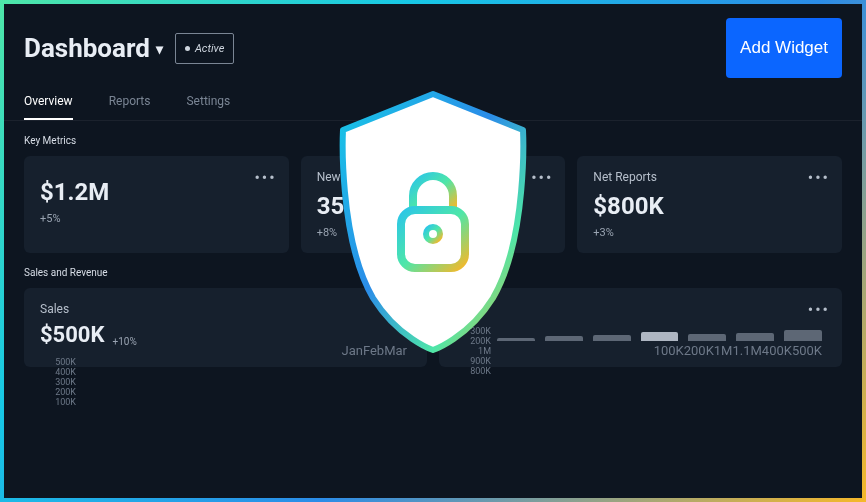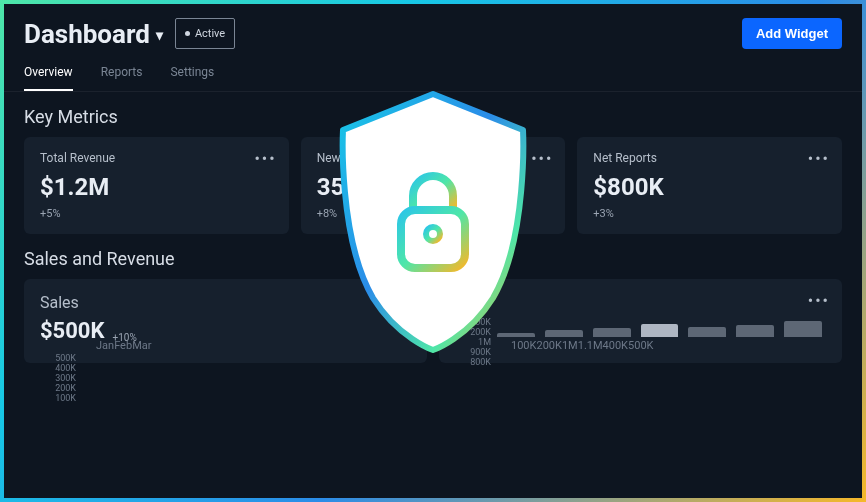--- a/index.html
+++ b/index.html
@@ -18,55 +18,55 @@
   }
   .header {
     display: flex; align-items: center; justify-content: space-between;
     padding: 14px 20px 8px 20px;
   }
   .title-wrap { display: flex; align-items: center; gap: 12px; }
   .title { font-size: 26px; font-weight: 700; display: flex; align-items: center; gap: 6px; }
   .caret-down { font-size: 14px; display: inline-block; transform: translateY(1px); }
   .badge-active {
     border: 1px solid #7a8594; color: #cfd6df;
-    font-size: 11px; padding: 8px 9px; border-radius: 2px; display: flex; align-items: center; gap: 5px;
+    font-size: 11px; padding: 8px 9px; border-radius: 2px; display: flex; align-items: center; gap: 5px; font-style: italic;
   }
   .badge-dot { width: 5px; height: 5px; background: #cfd6df; border-radius: 50%; display: inline-block; }
   .btn-primary {
     background: #0b66ff; color: #fff; border: none;
-    font-size: 13px; font-weight: 700; padding: 8px 14px; border-radius: 4px; cursor: pointer;
-  }
-  .tabs { display: flex; gap: 28px; padding: 0 20px; border-bottom: 1px solid rgba(255,255,255,0.06); }
+    font-size: 17px; font-weight: 400; padding: 20px 14px; border-radius: 4px; cursor: pointer;
+  }
+  .tabs { display: flex; gap: 36px; padding: 0 20px; border-bottom: 1px solid rgba(255,255,255,0.06); }
   .tab { font-size: 12px; color: #7a8594; padding: 8px 0 10px 0; cursor: pointer; }
   .tab.active { color: #fff; border-bottom: 2px solid #fff; }
-  .section-title { font-size: 18px; color: #d7dde6; padding: 14px 12px 10px 20px; }
+  .section-title { font-size: 10px; color: #d7dde6; padding: 14px 12px 10px 20px; }
   .metrics-row { display: flex; gap: 12px; padding: 0 20px; }
   .card {
     background: #16202d; border-radius: 6px; padding: 14px 16px;
     flex: 1; position: relative;
   }
   .card-label { font-size: 12px; color: #b6bfcb; }
   .card-value { font-size: 24px; font-weight: 700; margin-top: 8px; }
   .card-delta { font-size: 11px; color: #9aa4b2; margin-top: 6px; }
   .dots { position: absolute; top: 12px; right: 12px; color: #b6bfcb; font-size: 16px; letter-spacing: 2px; cursor: pointer; }
   .sales-row { display: flex; gap: 12px; padding: 0 20px 16px 20px; }
   .chart-card {
     background: #16202d; border-radius: 6px; padding: 14px 16px 10px 16px;
     flex: 1; position: relative;
     display: flex; flex-direction: column;
   }
-  .chart-title { font-size: 16px; color: #b6bfcb; }
+  .chart-title { font-size: 12px; color: #b6bfcb; }
   .chart-value-row { display: flex; align-items: flex-end; gap: 8px; margin-top: 6px; }
   .chart-value { font-size: 22px; font-weight: 700; }
   .chart-delta { font-size: 10px; color: #9aa4b2; }
   .chart-area { flex: 1; position: relative; margin-top: 10px; }
   .ylabels { position: absolute; left: 0; top: 0; bottom: 16px; width: 36px; display: flex; flex-direction: column; justify-content: space-between; font-size: 9px; color: #6d7888; }
   .ylab { text-align: right; }
   .plot { position: absolute; left: 42px; right: 4px; top: 4px; bottom: 16px; }
-  .xlabels { position: absolute; left: 56px; right: 4px; bottom: 0; height: 14px; display: flex; justify-content: flex-start; font-size: 11px; color: #6d7888; }
+  .xlabels { position: absolute; left: 56px; right: 4px; bottom: 0; height: 14px; display: flex; justify-content: flex-end; font-size: 13px; color: #6d7888; }
   .xlab { }
   .line-svg { width: 100%; height: 100%; }
   .line-path { fill: none; stroke: #e8edf4; stroke-width: 1.6; }
   .bars { position: absolute; left: 42px; right: 4px; top: 4px; bottom: 16px; display: flex; align-items: flex-end; gap: 10px; }
   .bar { flex: 1; background: #5d6775; border-radius: 2px 2px 0 0; }
   .bar.highlight { background: #aeb6c2; }
   .shield-overlay {
     position: absolute; top: 84px; left: 50%; transform: translateX(-50%);
     width: 210px; height: 270px;
     pointer-events: none;
@@ -96,21 +96,20 @@
       <div class="tab active">Overview</div>
       <div class="tab">Reports</div>
       <div class="tab">Settings</div>
     </div>
 
     <div class="section-title">Key Metrics</div>
 
     <div class="metrics-row">
       <div class="card">
         <div class="dots">•••</div>
-        <div class="card-label">Total Revenue</div>
         <div class="card-value">$1.2M</div>
         <div class="card-delta">+5%</div>
       </div>
       <div class="card">
         <div class="dots">•••</div>
         <div class="card-label">New Customers</div>
         <div class="card-value">350</div>
         <div class="card-delta">+8%</div>
       </div>
       <div class="card">

